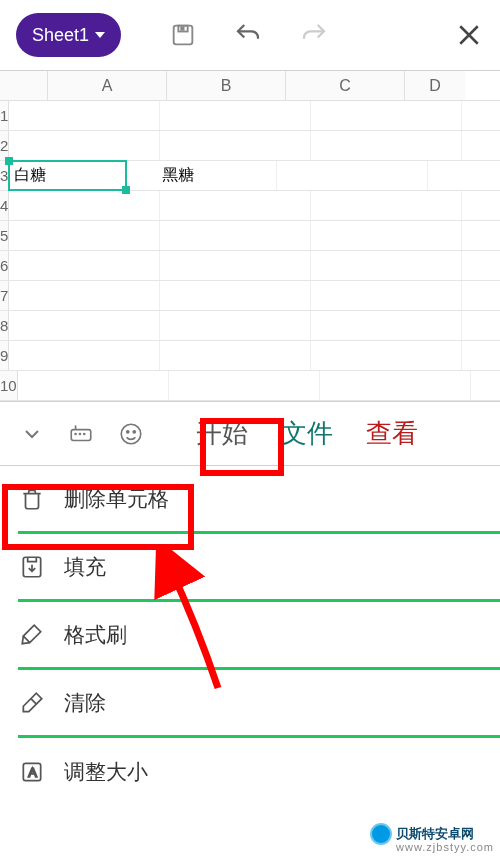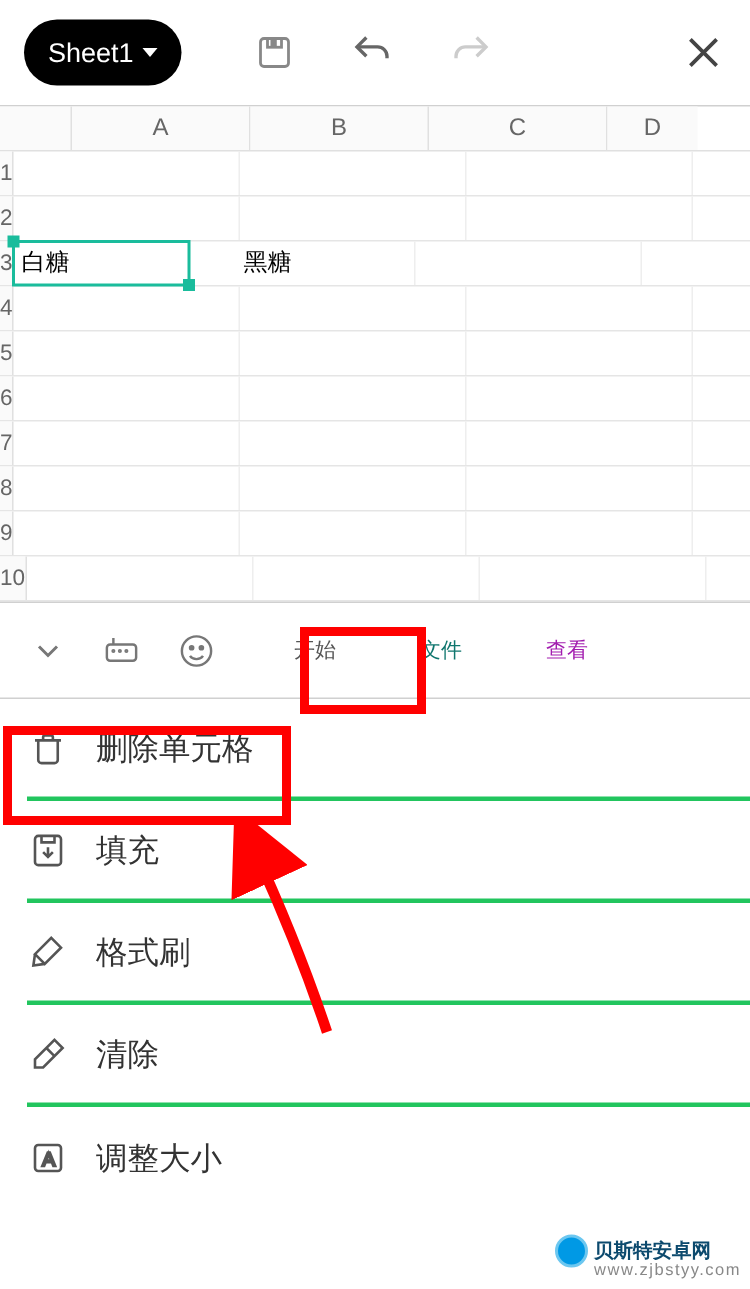--- a/index.html
+++ b/index.html
@@ -12,21 +12,21 @@
       overflow: hidden;
     }
     .topbar {
       height: 70px;
       display: flex;
       align-items: center;
       padding: 0 16px;
       gap: 20px;
     }
     .sheet-tab {
-      background: #000000;
+      background: #4c1d95;
       color: #fff;
       border-radius: 22px;
       height: 44px;
       padding: 0 16px;
       display: flex;
       align-items: center;
       font-size: 18px;
       border: none;
     }
     .sheet-tab .tri {
@@ -129,22 +129,22 @@
     .pt-left {
       display: flex;
       gap: 24px;
       padding-left: 20px;
       align-items: center;
     }
     .pt-icon { color: #777; }
     .pt-tabs {
       display: flex;
       margin-left: 52px;
-      gap: 56px;
-      font-size: 14px;
+      gap: 33px;
+      font-size: 26px;
       color: #555;
     }
     .pt-tab.active { color: #1abc9c; }
     .menu-list {
       padding-left: 18px;
     }
     .menu-item {
       height: 68px;
       display: flex;
       align-items: center;
@@ -334,21 +334,21 @@
             <circle cx="12" cy="12" r="9"></circle>
             <circle cx="9" cy="10" r="1" fill="#777"></circle>
             <circle cx="15" cy="10" r="1" fill="#777"></circle>
             <path d="M8 15c1 1.5 2.5 2 4 2s3-.5 4-2"></path>
           </svg>
       </button>
     </div>
     <div class="pt-tabs">
       <button class="pt-tab active" style="background:none;border:none;font-size:inherit;color:inherit;">开始</button>
       <button class="pt-tab" style="background:none;border:none;font-size:inherit;color:#0f766e;">文件</button>
-      <button class="pt-tab" style="background:none;border:none;font-size:inherit;color:#a21caf;">查看</button>
+      <button class="pt-tab" style="background:none;border:none;font-size:inherit;color:#b91c1c;">查看</button>
     </div>
   </div>
 
   <div class="menu-list">
     <div class="menu-item">
       <span class="menu-icon">
         <svg width="26" height="26" viewBox="0 0 24 24" fill="none" stroke="#555" stroke-width="1.6">
             <path d="M4 7h16M9 7V5a1 1 0 011-1h4a1 1 0 011 1v2M6 7v12a2 2 0 002 2h8a2 2 0 002-2V7"></path>
           </svg>
       </span>

